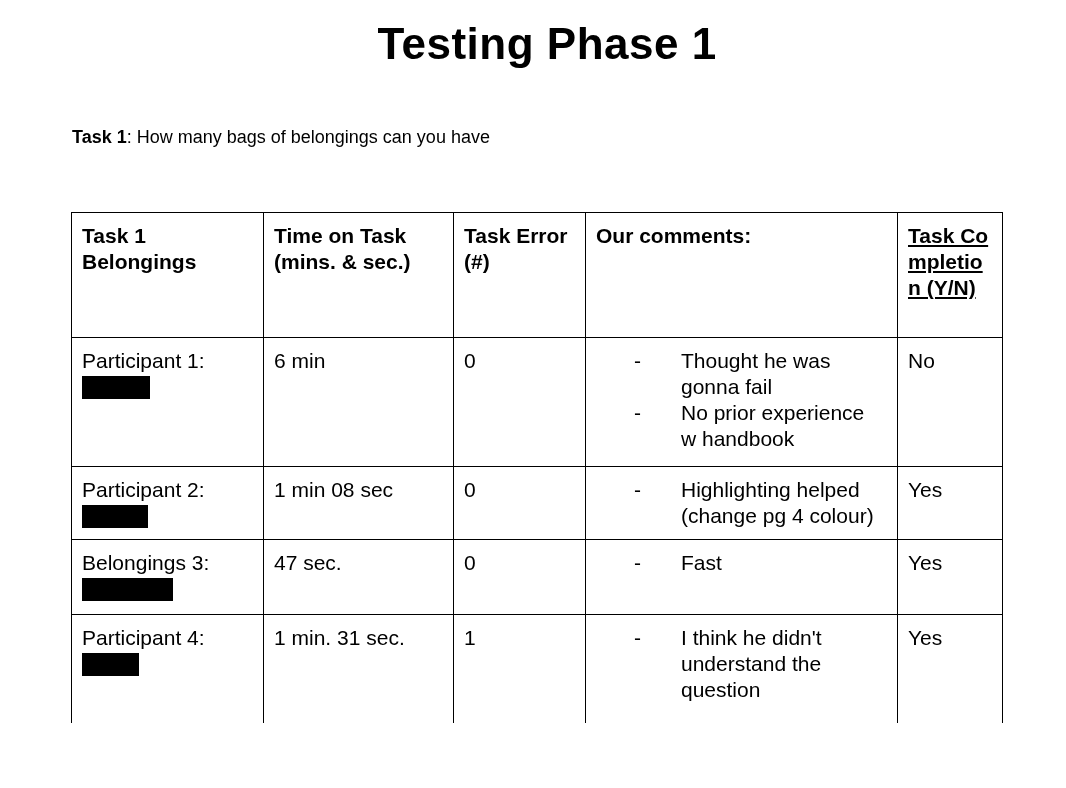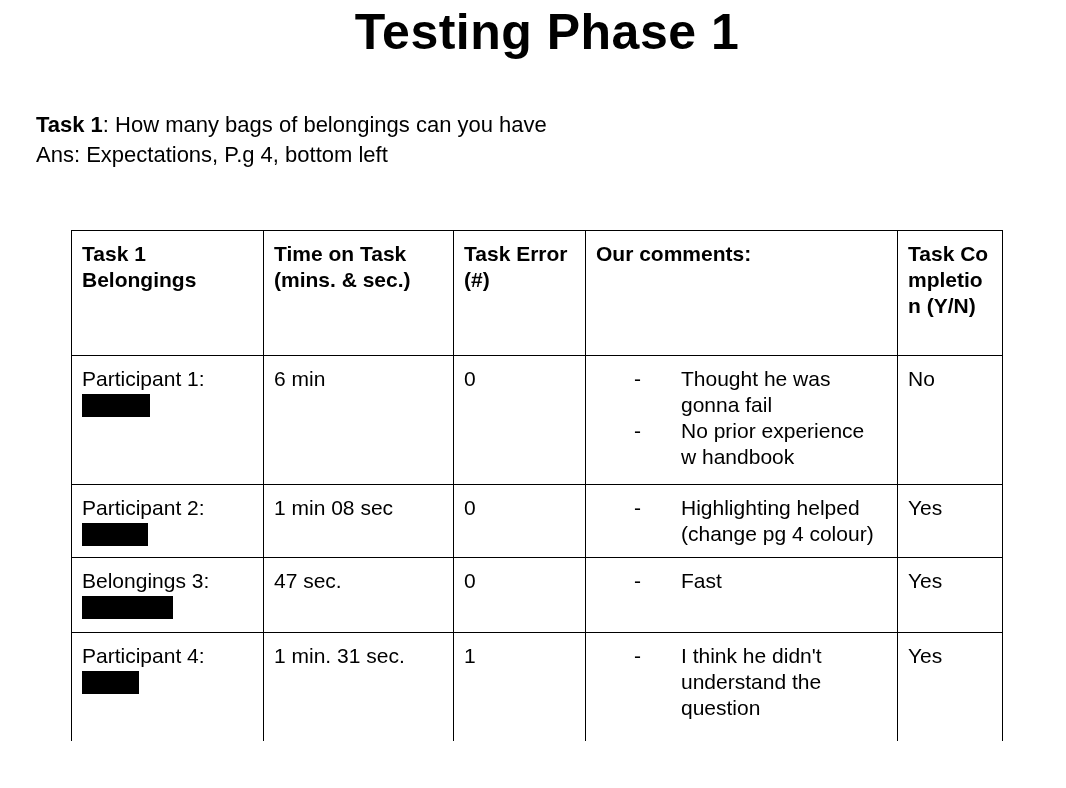--- a/index.html
+++ b/index.html
@@ -4,31 +4,31 @@
 <style>
   * { margin: 0; padding: 0; box-sizing: content-box; }
   html, body {
     width: 1066px; height: 788px;
     background: #ffffff;
     overflow: hidden;
     font-family: "Liberation Sans", "DejaVu Sans", sans-serif;
     color: #000000;
   }
   .title {
-    margin-top: 6px;
+    margin-top: 18px;
     padding-left: 28px;
-    font-size: 50px;
+    font-size: 44px;
     line-height: 52px;
     font-weight: 700;
     text-align: center;
     letter-spacing: 0.5px;
   }
   .intro {
-    margin: 52px 0 0 36px;
-    font-size: 22px;
+    margin: 52px 0 0 72px;
+    font-size: 18px;
     line-height: 30px;
   }
   .intro .bold { font-weight: 700; }
   .table-wrap {
     margin: 60px 0 0 71px;
     width: 936px;
     height: 511px;
     overflow: hidden;
   }
   table.results {
@@ -45,20 +45,21 @@
     text-align: left;
     overflow: hidden;
   }
   th {
     font-weight: 700;
     white-space: pre-line;
   }
   th.completion-header {
     word-break: break-all;
     padding-right: 13px;
+    text-decoration: underline;
   }
   .redact {
     display: block;
     height: 23px;
     background: #000000;
     margin-top: 2px;
   }
   ul.comments {
     list-style: none;
     margin: 0;
@@ -74,21 +75,20 @@
     top: 0;
   }
 </style>
 </head>
 <body>
 
 <div class="title">Testing Phase 1</div>
 
 <div class="intro">
   <div><span class="bold">Task 1</span><span>: How many bags of belongings can you have</span></div>
-  <div>Ans: Expectations, P.g 4, bottom left</div>
 </div>
 
 <div class="table-wrap">
   <table class="results">
     <colgroup>
       <col style="width:192px">
       <col style="width:190px">
       <col style="width:132px">
       <col style="width:312px">
       <col style="width:105px">

